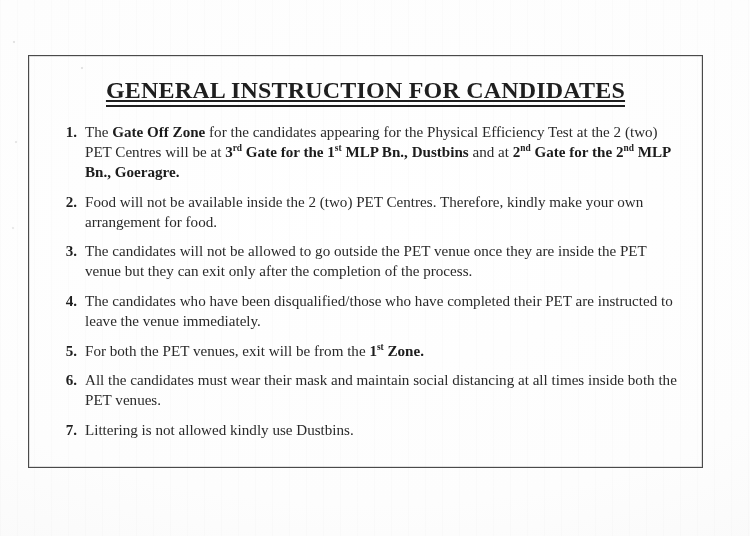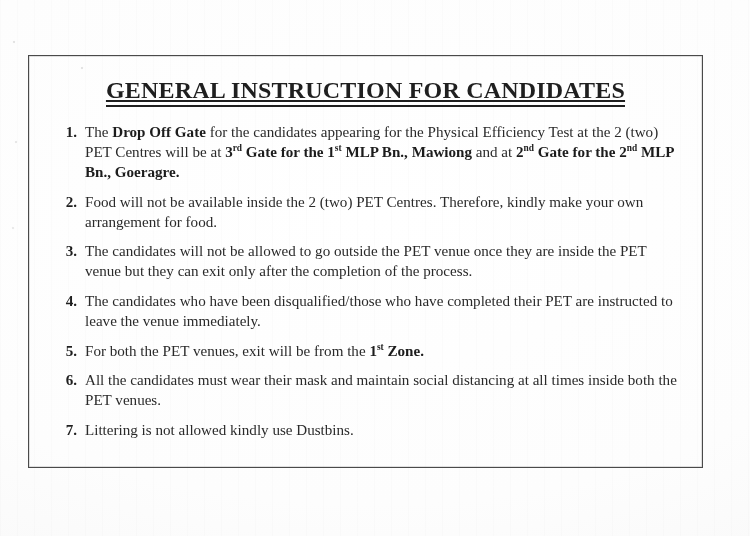--- a/index.html
+++ b/index.html
@@ -128,21 +128,21 @@
 <body>
 
 <div id="scan-page">
   <div id="instruction-frame">
 
     <h1 id="doc-title"><span class="title-underline">GENERAL INSTRUCTION FOR CANDIDATES</span></h1>
 
     <ol id="instruction-list">
         <li class="instruction-item">
           <span class="item-number">1.</span>
-          <span class="item-text">The <b>Drop Off Gate</b> for the candidates appearing for the Physical Efficiency Test at the 2 (two) PET Centres will be at <b>3</b><b><sup>rd</sup></b><b> Gate for the </b><b>1</b><b><sup>st</sup></b><b> MLP Bn., Mawiong</b> and at <b>2</b><b><sup>nd</sup></b><b> Gate for the </b><b>2</b><b><sup>nd</sup></b><b> MLP Bn., Goeragre.</b></span>
+          <span class="item-text">The <b>Gate Off Zone</b> for the candidates appearing for the Physical Efficiency Test at the 2 (two) PET Centres will be at <b>3</b><b><sup>rd</sup></b><b> Gate for the </b><b>1</b><b><sup>st</sup></b><b> MLP Bn., Dustbins</b> and at <b>2</b><b><sup>nd</sup></b><b> Gate for the </b><b>2</b><b><sup>nd</sup></b><b> MLP Bn., Goeragre.</b></span>
         </li>
         <li class="instruction-item">
           <span class="item-number">2.</span>
           <span class="item-text">Food will not be available inside the 2 (two) PET Centres. Therefore, kindly make your own arrangement for food.</span>
         </li>
         <li class="instruction-item">
           <span class="item-number">3.</span>
           <span class="item-text">The candidates will not be allowed to go outside the PET venue once they are inside the PET venue but they can exit only after the completion of the process.</span>
         </li>
         <li class="instruction-item">

